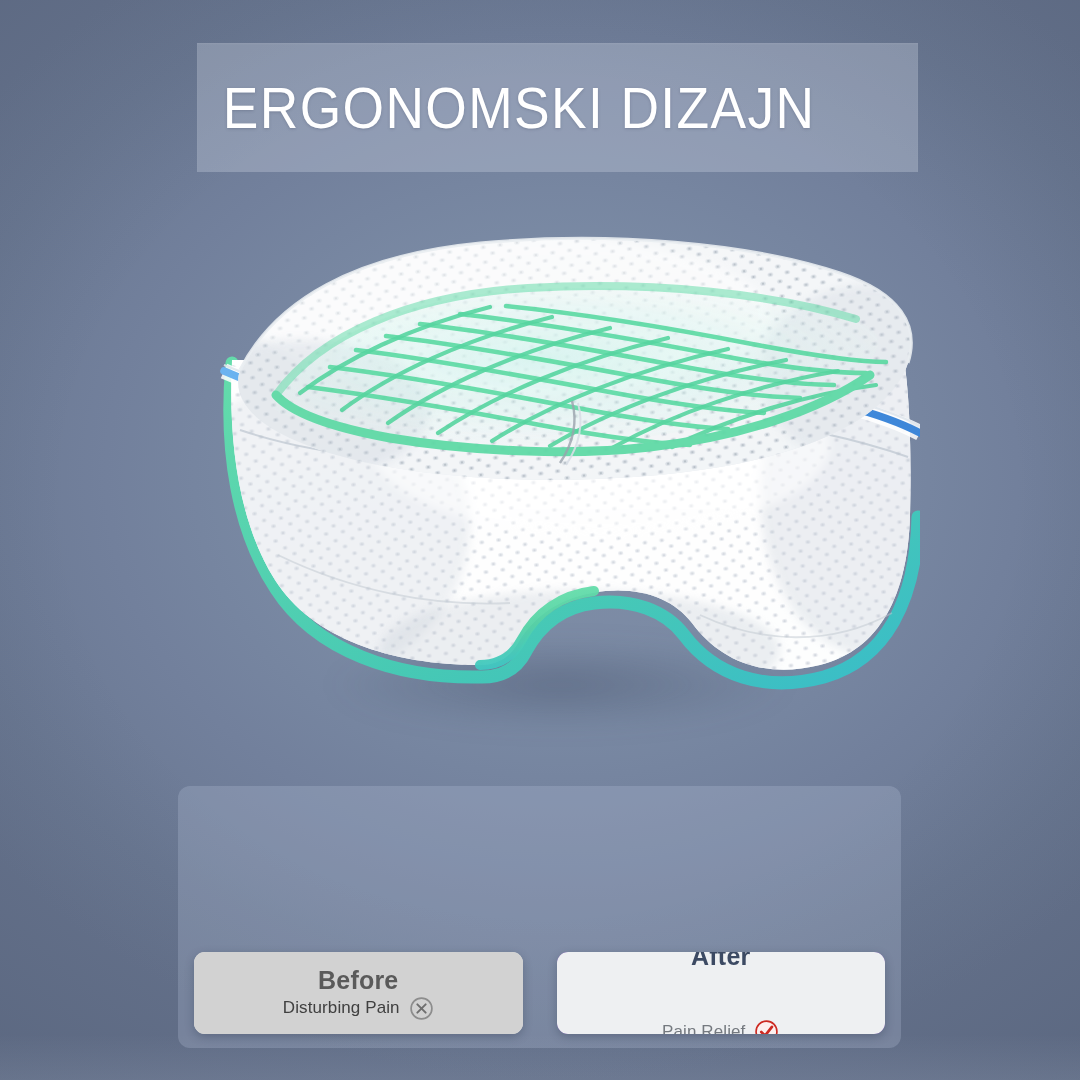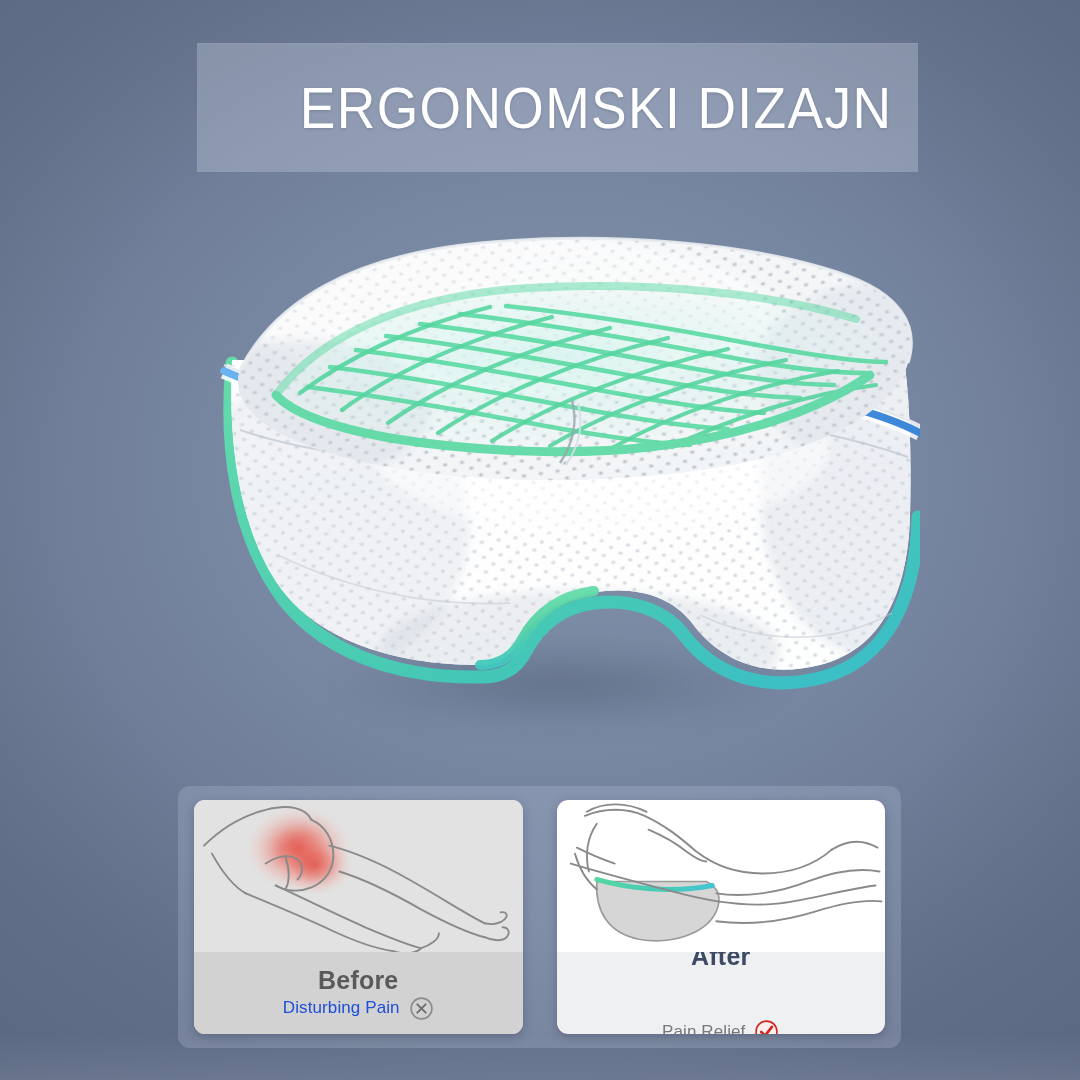--- a/index.html
+++ b/index.html
@@ -18,21 +18,21 @@
   }
   .bg-vig{
     position:absolute; inset:0;
     background:radial-gradient(ellipse 80% 70% at 50% 46%, rgba(0,0,0,0) 55%, rgba(40,50,70,0.18) 100%);
   }
 
   
   .title-banner{
     position:absolute; left:197px; top:43px; width:721px; height:129px;
     background:rgba(214,222,236,0.30);
-    display:flex; align-items:center; justify-content:flex-end;
+    display:flex; align-items:center; justify-content:flex-start;
     box-shadow:0 1px 2px rgba(255,255,255,0.08) inset;
   }
   .title-text{
     color:#ffffff;
     font-size:58px;
     font-weight:400;
     letter-spacing:1.5px;
     font-family:"Liberation Sans", sans-serif;
     transform:scaleX(0.92);
     text-shadow:0 1px 3px rgba(50,60,85,0.25);
@@ -53,21 +53,21 @@
   .pillow-svg{ position:absolute; inset:0; width:100%; height:100%; }
 
   
   .compare-frame{
     position:absolute; left:178px; top:786px; width:723px; height:262px;
     background:rgba(186,198,219,0.26);
     border-radius:12px;
   }
   .cards{
     position:absolute; left:178px; top:786px; width:723px; height:262px;
-    display:flex; gap:34px; padding:14px 16px;
+    display:flex; gap:34px; padding:14px 16px;align-items:flex-end;
   }
   .card{
     flex:1; border-radius:11px; overflow:hidden;
     display:flex; flex-direction:column;
     box-shadow:0 3px 10px rgba(30,40,60,0.28);
     position:relative;
   }
   .card-before{ background:#e2e2e2; }
   .card-after { background:#4c1d95; }
 
@@ -85,21 +85,21 @@
   .cap-after { background:#eef0f2; }
 
   .cap-title{ font-size:25px; font-weight:bold; letter-spacing:0.2px; }
   .cap-title-before{ color:#5a5a5a; }
   .cap-title-after { color:#3c4a63; }
 
   .cap-sub{
     display:flex; align-items:center; gap:9px;
     font-size:17px; letter-spacing:0.1px;
   }
-  .cap-sub-before{ color:#1d4ed8; }
+  .cap-sub-before{ color:#404040; }
   .cap-sub-after { color:#74797f;margin-top:47px; }
 
   .badge{ width:25px; height:25px; display:block; flex:0 0 auto; }
 
   
   .bottom-glow{
     position:absolute; left:0; bottom:0; width:100%; height:46px;
     background:linear-gradient(to bottom, rgba(255,255,255,0) 0%, rgba(210,220,238,0.10) 100%);
     pointer-events:none;
   }

